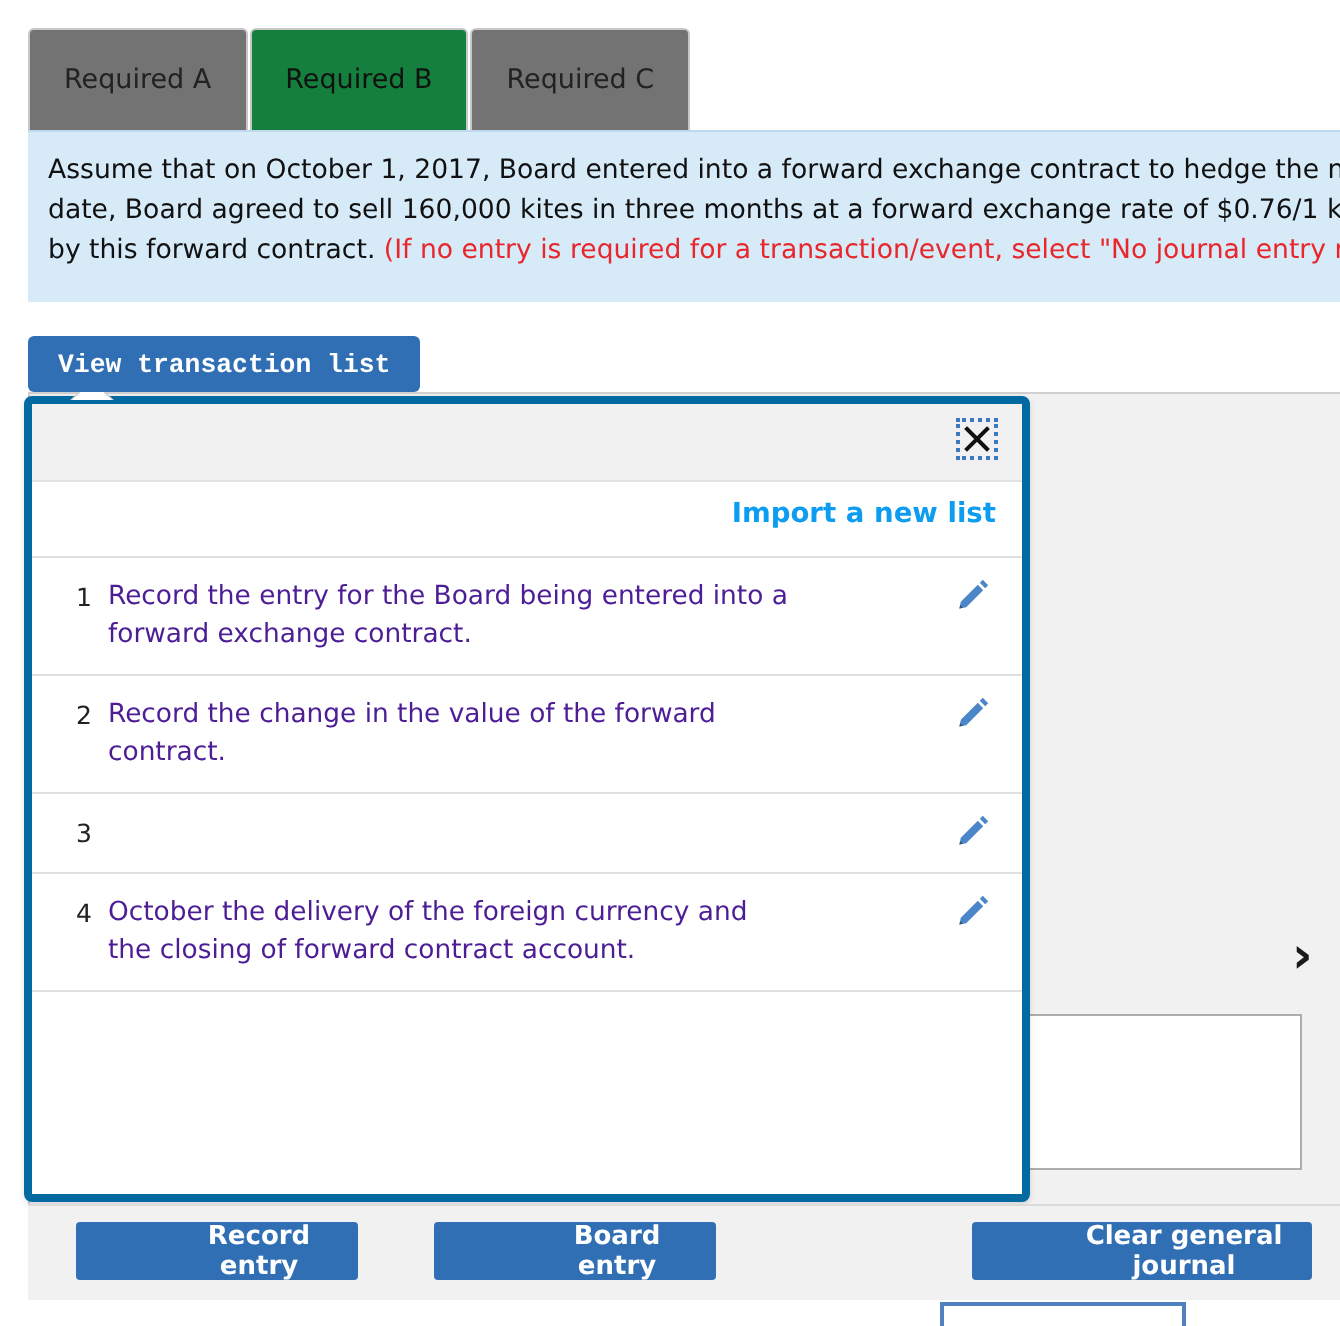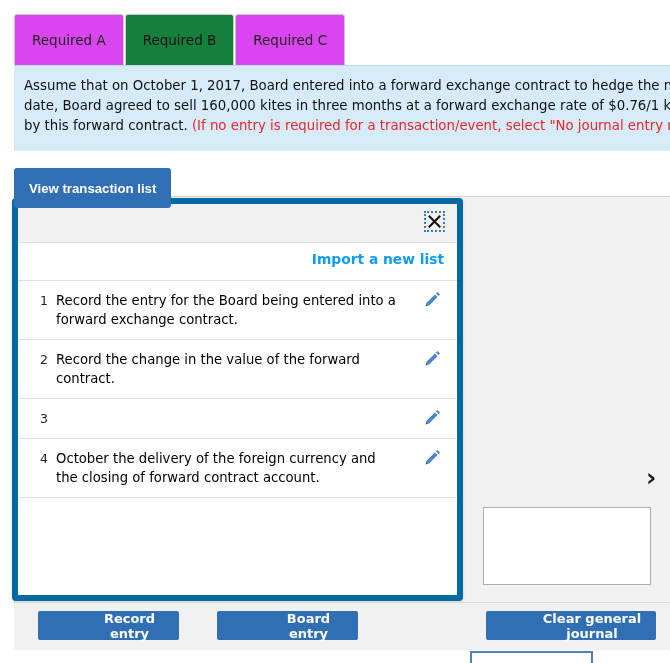--- a/index.html
+++ b/index.html
@@ -34,21 +34,21 @@
   }
   .tab {
     box-sizing: border-box;
     height: 51px;
     padding: 0 17px;
     display: flex;
     align-items: center;
     justify-content: center;
     border: 1px solid #c8c8c8;
     border-bottom: none;
-    background: #d946ef;
+    background: #737373;
     color: #222;
     font-size: 13.5px;
     border-radius: 3px 3px 0 0;
     margin-right: 1px;
     white-space: nowrap;
     cursor: pointer;
   }
   .tab.active {
     background: #15803d;
     border-color: #c8c8c8;
@@ -132,25 +132,25 @@
     background: #ffffff;
     border: 2px solid #4e81bd;
     margin-top: 1px;
   }
 
   
   .popup {
     position: absolute;
     left: 12px;
     top: 198px;
-    width: 451px;
+    width: 503px;
     height: 403px;
     box-sizing: border-box;
     background: #ffffff;
-    border: 6px solid #0369a1;
+    border: 4px solid #0369a1;
     border-radius: 4px;
     box-shadow: 0 1px 3px rgba(0,0,0,0.13);
     z-index: 10;
     overflow: hidden;
   }
   .popup-header {
     position: relative;
     height: 38px;
     background: #f1f1f1;
     border-bottom: 1px solid #e2e2e2;
@@ -206,21 +206,21 @@
     padding-right: 8px;
     box-sizing: border-box;
     font-size: 12.5px;
     color: #222;
     line-height: 19px;
   }
   .tx-desc {
     flex: 1 1 auto;
     font-size: 13.2px;
     line-height: 19px;
-    color: #000000;
+    color: #4c1d95;
     max-width: 345px;
   }
   .pencil {
     position: absolute;
     right: 15px;
     top: 9px;
     width: 18px;
     height: 18px;
     cursor: pointer;
   }
@@ -252,33 +252,33 @@
     border-right: 11px solid transparent;
     border-bottom: 10px solid #cfcfcf;
     z-index: 11;
   }
 
   
   .view-tx-btn {
     position: absolute;
     left: 14px;
     top: 168px;
-    height: 40px;
+    height: 28px;
     padding: 0 15px;
     display: flex;
     align-items: center;
     background: #316fb5;
     color: #ffffff;
     font-weight: bold;
     font-size: 13.2px;
     border-radius: 3px;
     border: none;
     cursor: pointer;
     z-index: 13;
-    font-family: Liberation Sans, sans-serif;
+    font-family: Liberation Mono, monospace;
   }
 
   
   .action-bar {
     position: absolute;
     left: 14px;
     top: 602px;
     width: 694px;
     height: 48px;
     box-sizing: border-box;

